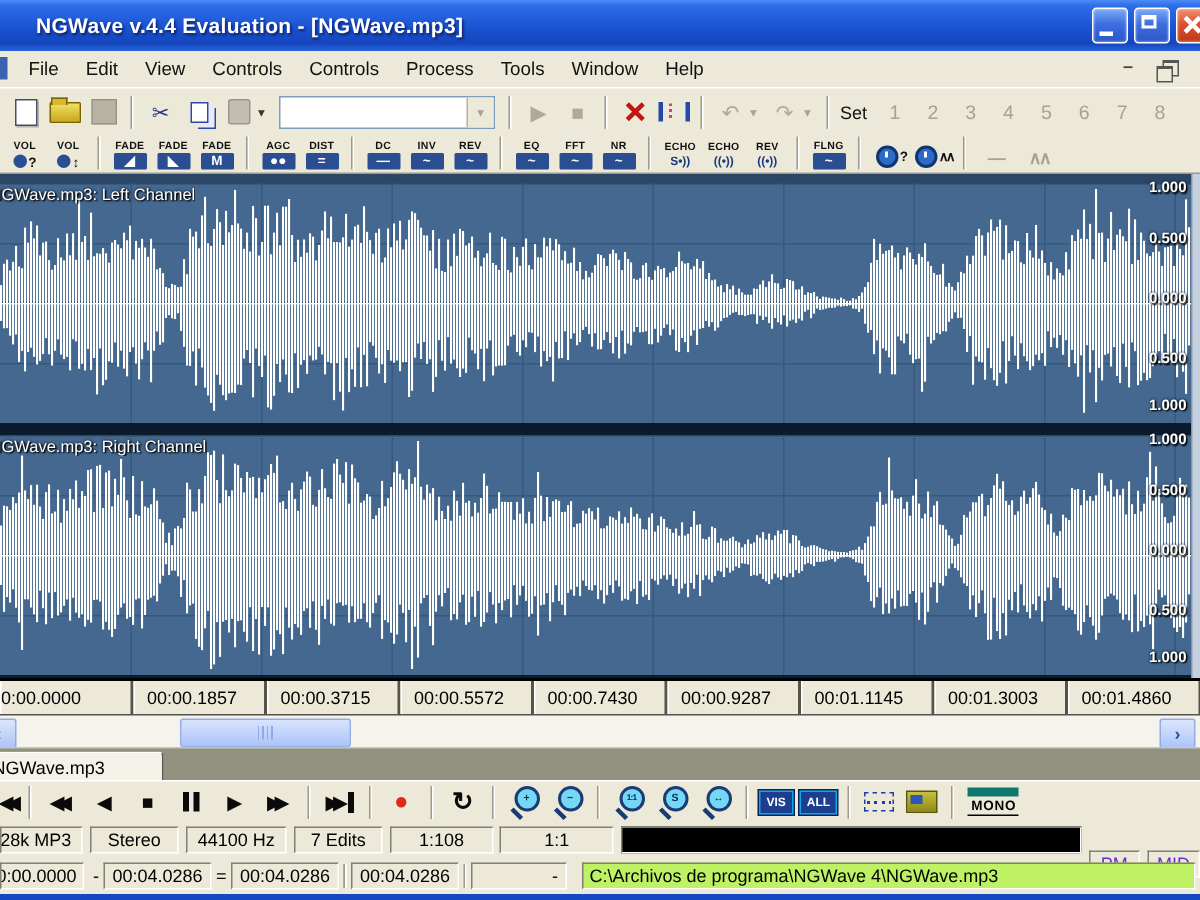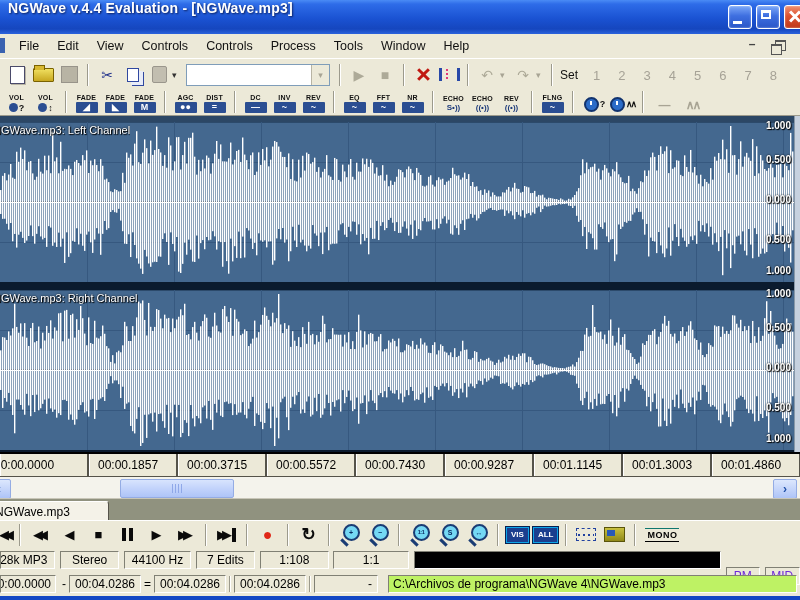--- a/index.html
+++ b/index.html
@@ -2,21 +2,21 @@
 <html><head>
 <meta charset="utf-8">
 <style>
   html,body{margin:0;padding:0;background:#fff;}
   #app{position:relative;width:800px;height:600px;overflow:hidden;
        font-family:"Liberation Sans",sans-serif;background:#ECE9D8;user-select:none;}
   .row{position:absolute;left:0;width:800px;box-sizing:border-box;}
 
   
   .titlebar{top:0;height:34px;background:linear-gradient(180deg,#4A8BF5 0%,#2E6CE8 12%,#1A52D2 55%,#1546BE 85%,#2B63DC 100%);
-            display:flex;padding-left:8px;}
+            display:flex;align-items:center;padding-left:24px;}
   .title-text{color:#fff;font-size:14px;font-weight:bold;letter-spacing:.2px;
               text-shadow:1px 1px 2px rgba(0,0,30,.65);white-space:nowrap;}
   .winbtns{position:absolute;right:-8px;top:5px;display:flex;gap:4px;}
   .winbtn{width:22px;height:22px;border-radius:3px;border:1px solid #fff;
           background:linear-gradient(180deg,#7CA8F8 0%,#3E6FE0 45%,#2A56C8 100%);
           position:relative;box-shadow:inset 0 0 2px rgba(255,255,255,.6);}
   .winbtn.close{background:linear-gradient(180deg,#F09070 0%,#DC5230 45%,#C03818 100%);}
   .winbtn .g-min{position:absolute;left:4px;bottom:4px;width:9px;height:3px;background:#fff;}
   .winbtn .g-max{position:absolute;left:4px;top:4px;width:10px;height:9px;border:2px solid #fff;border-top-width:3px;box-sizing:border-box;}
   .winbtn .g-x1,.winbtn .g-x2{position:absolute;left:3px;top:9px;width:14px;height:3px;background:#fff;}
@@ -125,21 +125,21 @@
   .mag .badge{font-size:7px;font-weight:bold;color:#082C64;line-height:7px;}
   .mag .badge.small{font-size:5.5px;letter-spacing:-.5px;}
   .mag .handle{position:absolute;left:1px;bottom:2px;width:9px;height:3px;background:#1A3C74;transform:rotate(45deg);}
   .bluebtn{background:#1B3E8E;color:#fff;font-size:8px;font-weight:bold;padding:3px 4px;margin:0 2px;
            border:1px solid #0ea5e9;box-shadow:0 0 0 1px #0A2050;line-height:8px;}
   .icon-grid{width:20px;height:13px;border:1px dashed #2040A0;box-sizing:border-box;margin:0 4px;
              background:repeating-linear-gradient(90deg,#2040A0 0 2px,transparent 2px 5px) center/16px 2px no-repeat;}
   .icon-fold2{width:19px;height:13px;background:linear-gradient(180deg,#C8C040,#908818);border:1px solid #5A540A;
               position:relative;margin:0 4px;}
   .icon-fold2:before{content:"";position:absolute;left:2px;top:2px;width:8px;height:6px;background:#2858B8;}
-  .mono-btn{font-size:9px;font-weight:bold;color:#000;border-top:1px solid #0f766e;border-bottom:1px solid #000;
+  .mono-btn{font-size:9px;font-weight:bold;color:#000;border-top:6px solid #0f766e;border-bottom:1px solid #000;
             padding:1px 2px;margin:0 4px;letter-spacing:.5px;}
 
   
   .status1{top:548px;height:24px;display:flex;align-items:center;padding-left:0;}
   .status2{top:572px;height:24px;display:flex;align-items:center;padding-left:0;}
   .scell{height:18px;box-sizing:border-box;border:1px solid;border-color:#808074 #fff #fff #808074;
          background:#ECE9D8;font-size:12px;color:#000;display:flex;align-items:center;justify-content:center;
          white-space:nowrap;overflow:hidden;}
   .scell.muted{color:#6d28d9;margin-top:32px;}
   .scell.clip span{margin-left:-14px;}

